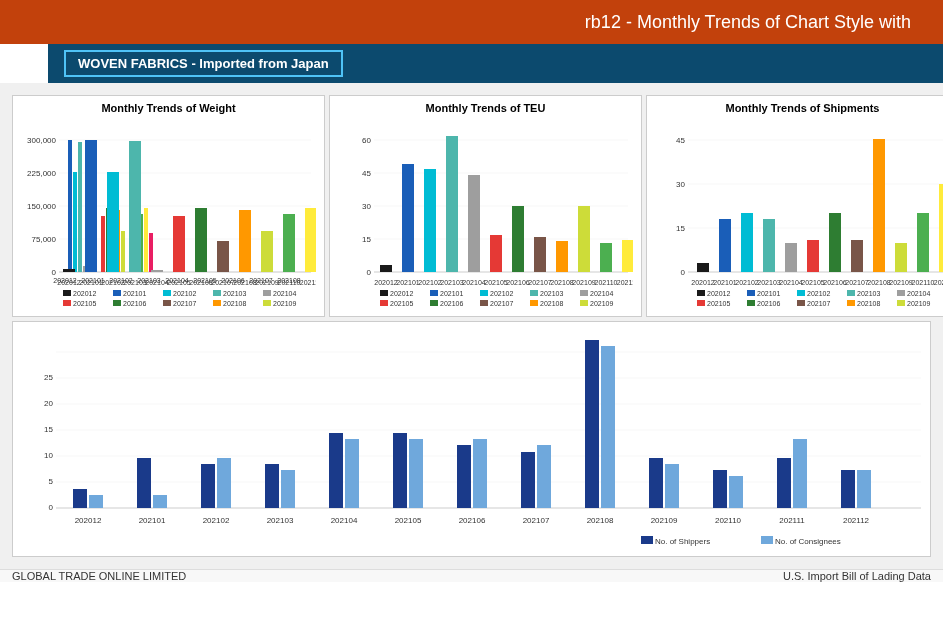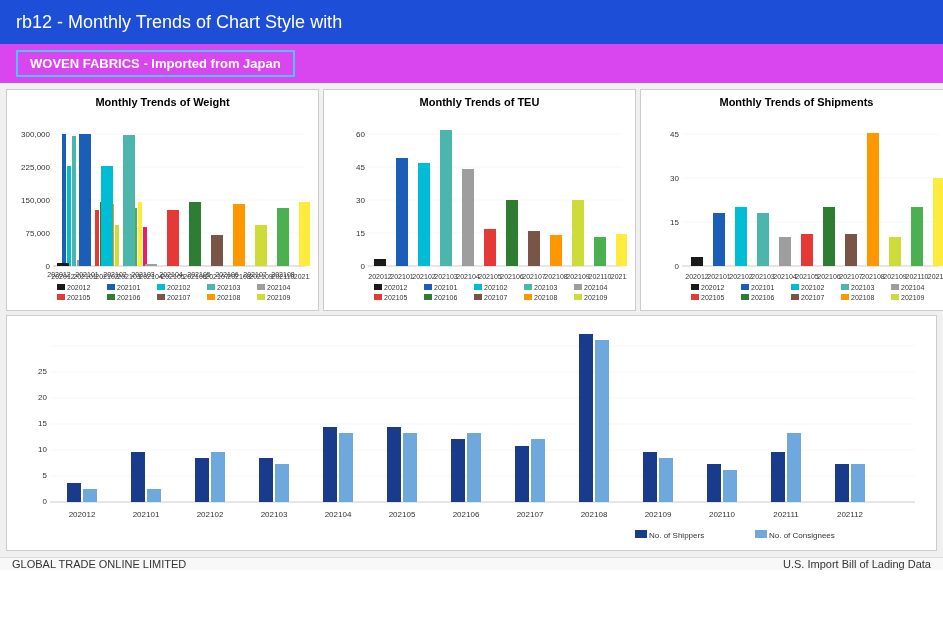--- a/index.html
+++ b/index.html
@@ -1,25 +1,25 @@
 <!DOCTYPE html>
 <html><head>
   <meta charset="utf-8">
   <style>
     * { box-sizing: border-box; margin: 0; padding: 0; }
     body { font-family: Arial, sans-serif; background: #fff; width: 943px; min-height: 641px; }
 
     
     .header {
-      background: #1d4ed8;
+      background: #c2410c;
       color: #fff;
-      padding: 8px 16px;
+      padding: 8px 32px;
       display: flex;
       align-items: center;
-      justify-content: flex-start;
+      justify-content: flex-end;
       min-height: 44px;
     }
     .header-title {
       font-size: 18px;
       font-weight: normal;
     }
     .header-logo {
       display: flex;
       align-items: center;
       gap: 8px;
@@ -39,37 +39,38 @@
       gap: 6px;
       color: #fff;
       font-size: 13px;
     }
     .flag {
       font-size: 20px;
     }
 
     
     .filter-bar {
-      background: #d946ef;
+      background: #0c4a6e;
       padding: 6px 16px;
       display: flex;
       align-items: center;
+      margin-left: 48px;
     }
     .filter-badge {
       border: 2px solid #4fc3f7;
       color: #fff;
       padding: 4px 12px;
       font-size: 13px;
       font-weight: bold;
       background: transparent;
     }
 
     
     .charts-container {
-      padding: 6px;
+      padding: 12px;
       background: #f0f0f0;
     }
 
     
     .top-charts-row {
       display: flex;
       gap: 4px;
       margin-bottom: 4px;
     }
     .chart-box {

